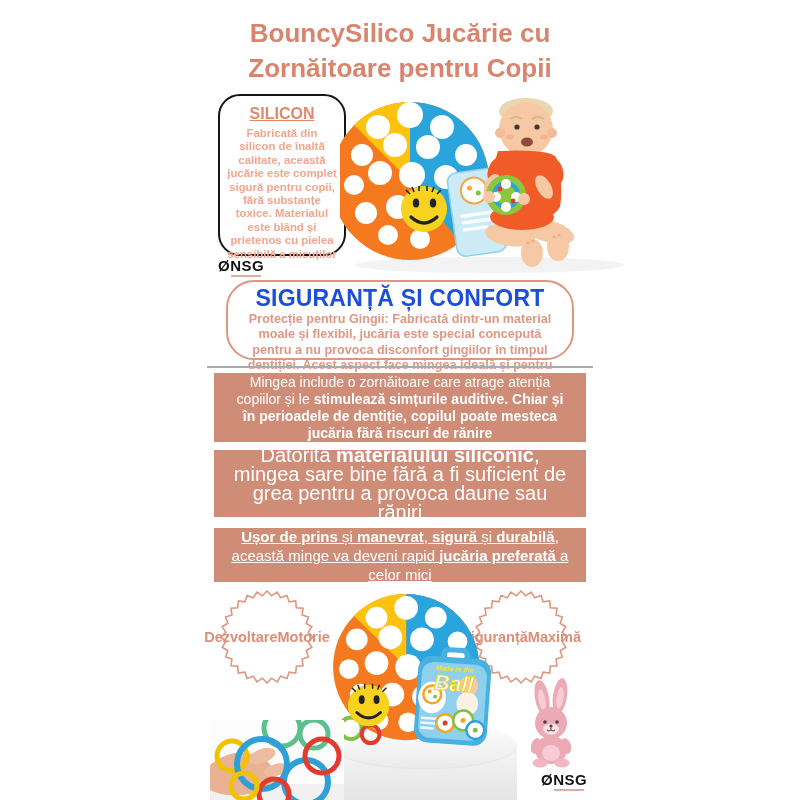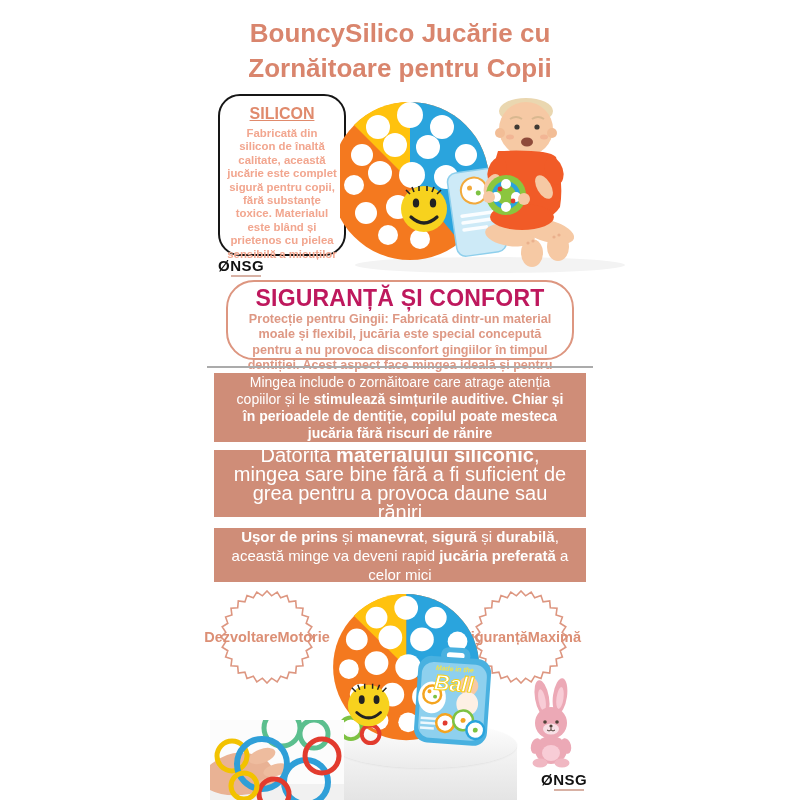--- a/index.html
+++ b/index.html
@@ -27,32 +27,32 @@
 
   
   .hero{position:absolute;left:340px;top:85px;width:300px;height:190px;}
   .product{position:absolute;left:320px;top:592px;width:200px;height:158px;z-index:3;}
   .bunny{position:absolute;left:522px;top:678px;width:58px;height:90px;z-index:3;}
   .photo{position:absolute;left:210px;top:720px;width:134px;height:80px;z-index:4;background:#fcfcfc;}
 
   
   .safety-box{position:absolute;left:226px;top:280px;width:348px;height:80px;box-sizing:border-box;
     border:2px solid #dd9680;border-radius:28px;text-align:center;background:#fff;}
-  .safety-title{margin:3px 0 0;font-size:23px;line-height:26px;font-weight:700;color:#be185d;letter-spacing:.2px;}
+  .safety-title{margin:3px 0 0;font-size:23px;line-height:26px;font-weight:700;color:#1d4ed8;letter-spacing:.2px;}
   .safety-body{margin:1px 0 0;padding:0 12px;font-size:12.6px;line-height:15.4px;color:#de9884;font-weight:600;}
 
   .divider{position:absolute;left:207px;top:366px;width:386px;height:2px;background:#ababab;}
 
   
   .box{position:absolute;left:214px;width:372px;background:#cf8d78;color:#ffffff;
        display:flex;align-items:center;justify-content:center;text-align:center;
        font-size:14px;line-height:17px;padding:0 16px;box-sizing:border-box;}
   .box1{top:373px;height:69px;}
   .box2{top:450px;height:67px;font-size:20px;line-height:19px;}
-  .box3{top:528px;height:54px;font-size:15px;line-height:19px;}
+  .box3{top:528px;height:54px;font-size:15px;line-height:19px;text-decoration:underline;}
 
   
   .badge{position:absolute;width:94px;height:94px;}
   .badge svg{position:absolute;left:0;top:0;width:94px;height:94px;}
   .badge-left{left:220px;top:590px;}
   .badge-right{left:474px;top:590px;}
   .badge-text{position:absolute;left:0;top:0;width:94px;height:94px;display:flex;flex-direction:row;
     align-items:center;justify-content:center;font-size:14.5px;line-height:20px;font-weight:700;color:#dc8f75;text-align:center;}
 
   

